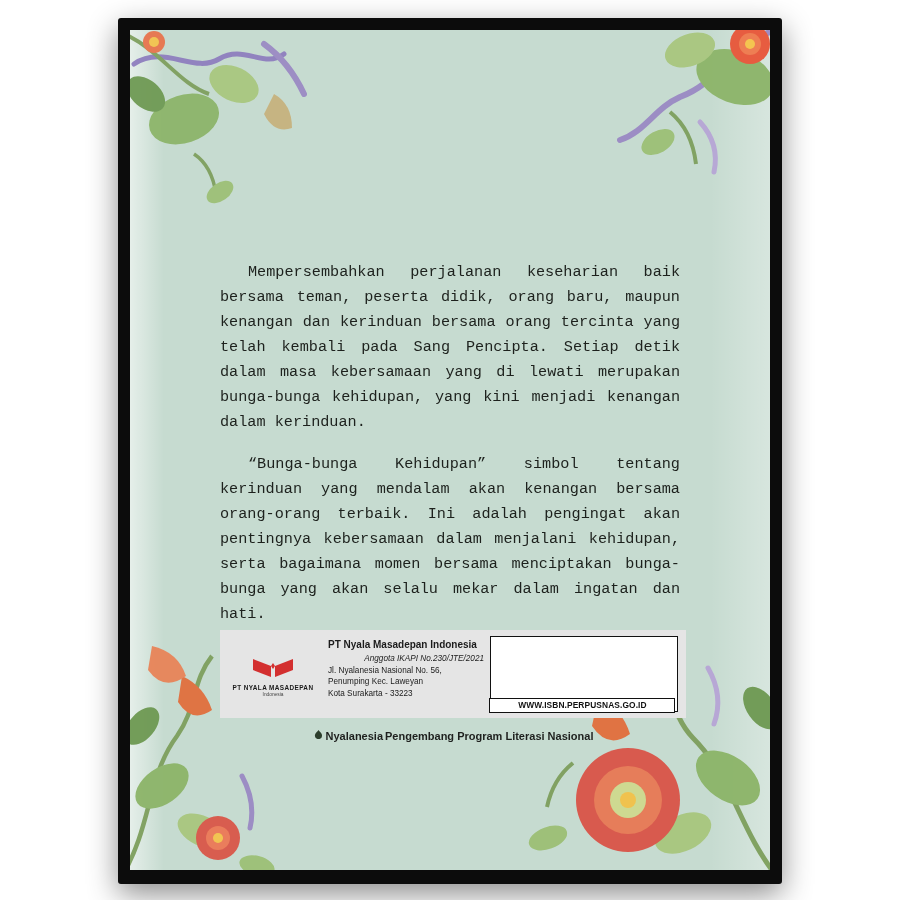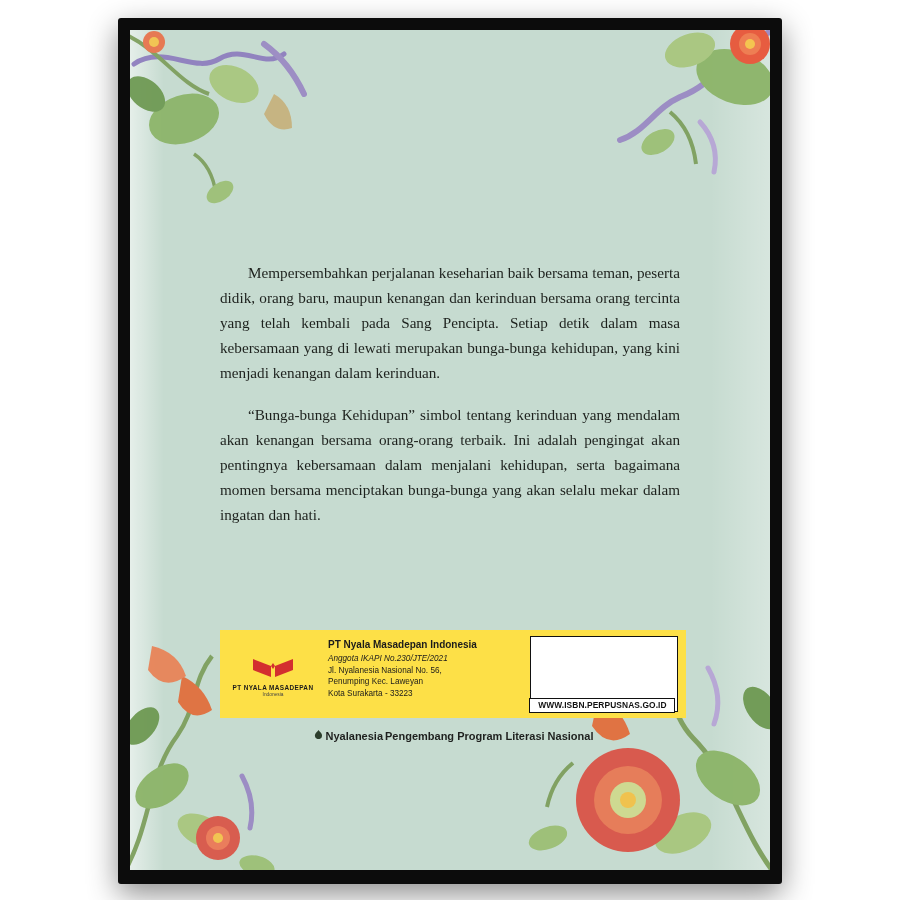--- a/index.html
+++ b/index.html
@@ -98,32 +98,32 @@
   
   .blurb {
     position: absolute;
     left: 90px;
     top: 230px;
     width: 460px;
     color: #1d211d;
     font-size: 15.2px;
     line-height: 25px;
     text-align: justify;
-    font-family: Liberation Serif, serif;
+    font-family: Liberation Mono, monospace;
   }
   .blurb p { margin: 0 0 17px 0; text-indent: 28px; }
 
   
   .pub-card {
     position: absolute;
     left: 90px;
     top: 600px;
     width: 466px;
     height: 88px;
-    background: #fde047;
+    background: #e5e5e5;
     display: flex;
     align-items: stretch;
   }
   .pub-logo {
     width: 106px;
     display: flex;
     flex-direction: column;
     align-items: center;
     justify-content: center;
     padding-top: 4px;
@@ -147,27 +147,28 @@
     padding: 9px 6px 6px 2px;
     font-size: 8.2px;
     color: #1b1b1b;
     line-height: 11.4px;
   }
   .pub-info .pub-name {
     font-size: 10px;
     font-weight: bold;
     margin-bottom: 3px;
   }
-  .pub-info .ikapi { font-style: italic; }
+  .pub-info .ikapi { font-style: italic; text-align: right; }
   .isbn-box {
     width: 146px;
     margin: 6px 8px 6px 0;
     border: 1.6px solid #111;
     background: #ffffff;
     position: relative;
+    padding-left: 40px;
   }
   .isbn-url {
     position: absolute;
     left: -1.6px;
     bottom: -1.6px;
     width: 100%;
     border: 1.6px solid #111;
     background: #fff;
     box-sizing: border-box;
     font-size: 8.4px;

